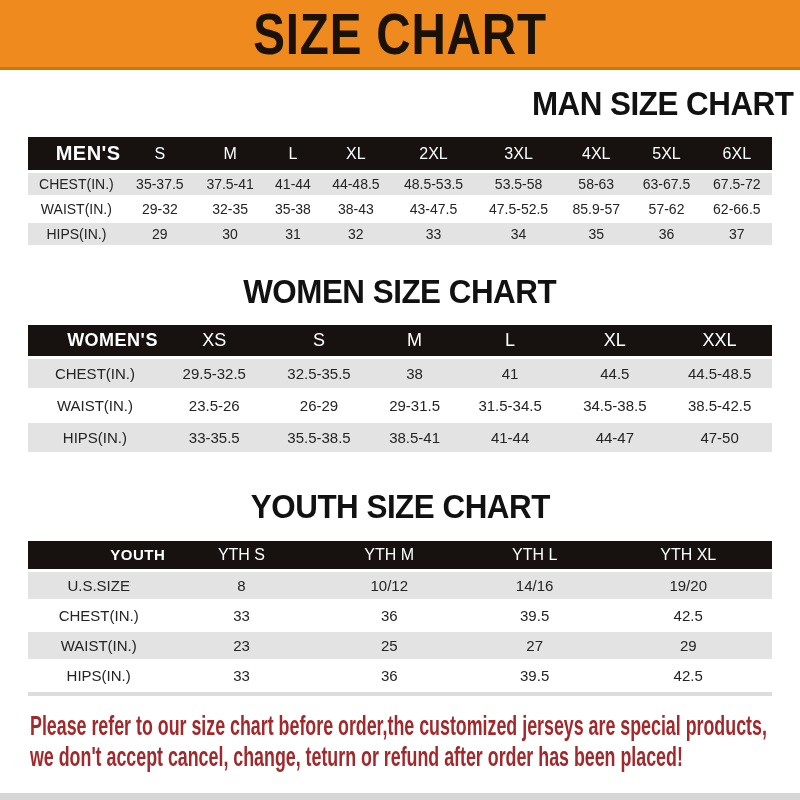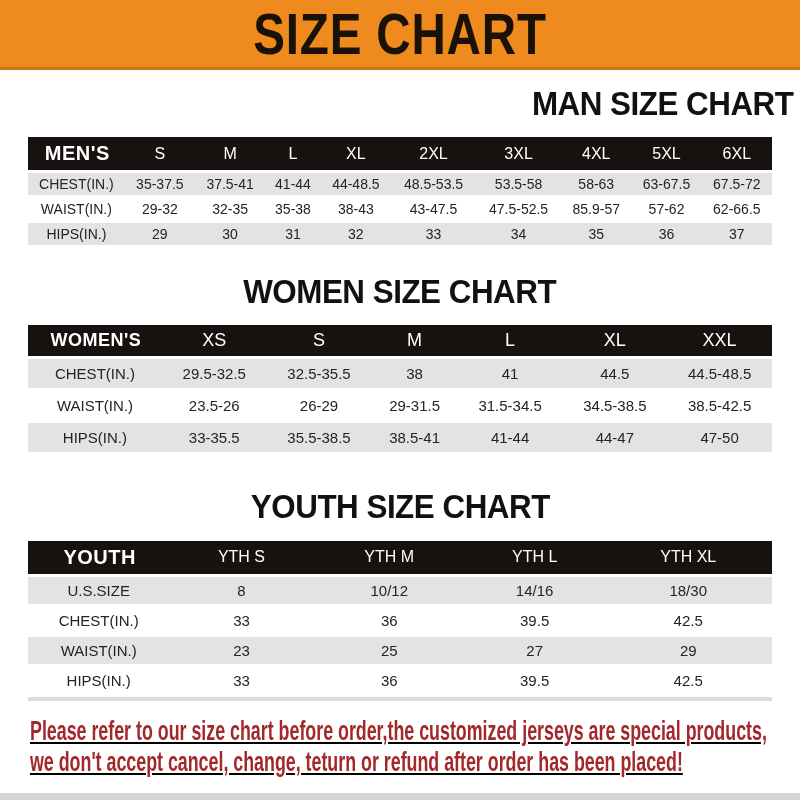--- a/index.html
+++ b/index.html
@@ -62,21 +62,21 @@
     border-spacing: 0 3px;
   }
   table.size-table th {
     background: var(--header, #171210);
     color: #ffffff;
     font-weight: normal;
     text-align: center;
     padding: 5px 4px;
   }
   table.size-table th.corner {
-    text-align: center;
+    text-align: right;
     font-weight: bold;
     padding-left: 6px;
     letter-spacing: 0.5px;
   }
   table.size-table td {
     text-align: center;
     color: #242424;
     background: #ffffff;
   }
   table.size-table tbody tr:nth-child(odd) td {
@@ -88,28 +88,27 @@
   .men th.corner { font-size: 20px; width: 13%; }
   .men td        { font-size: 14px; padding: 3px 4px; }
 
   
   .women th        { font-size: 18px; padding: 10px 4px; }
   .women th.corner { font-size: 18px; width: 18%; }
   .women td        { font-size: 15px; padding: 6px 4px; }
 
   
   .youth th        { font-size: 16px; padding: 10px 4px; }
-  .youth th.corner { font-size: 20px; width: 19%; }
+  .youth th.corner { font-size: 15px; width: 19%; }
   .youth td        { font-size: 15px; padding: 5px 4px; }
   .youth table.size-table { border-bottom: 4px solid #DCDCDC; }
 
   
   .footer {
     margin: 15px 16px 0 30px;
-    text-decoration: underline;
   }
   .footer-line {
     font-size: 27px;
     font-weight: bold;
     color: var(--accent, #A3282B);
     white-space: nowrap;
     transform: scaleX(0.66);
     transform-origin: left center;
     line-height: 1.16;
   }
@@ -256,21 +255,21 @@
               <th>YTH L</th>
               <th>YTH XL</th>
             </tr>
           </thead>
         <tbody>
             <tr>
               <td>U.S.SIZE</td>
               <td>8</td>
               <td>10/12</td>
               <td>14/16</td>
-              <td>18/30</td>
+              <td>19/20</td>
             </tr>
             <tr>
               <td>CHEST(IN.)</td>
               <td>33</td>
               <td>36</td>
               <td>39.5</td>
               <td>42.5</td>
             </tr>
             <tr>
               <td>WAIST(IN.)</td>

